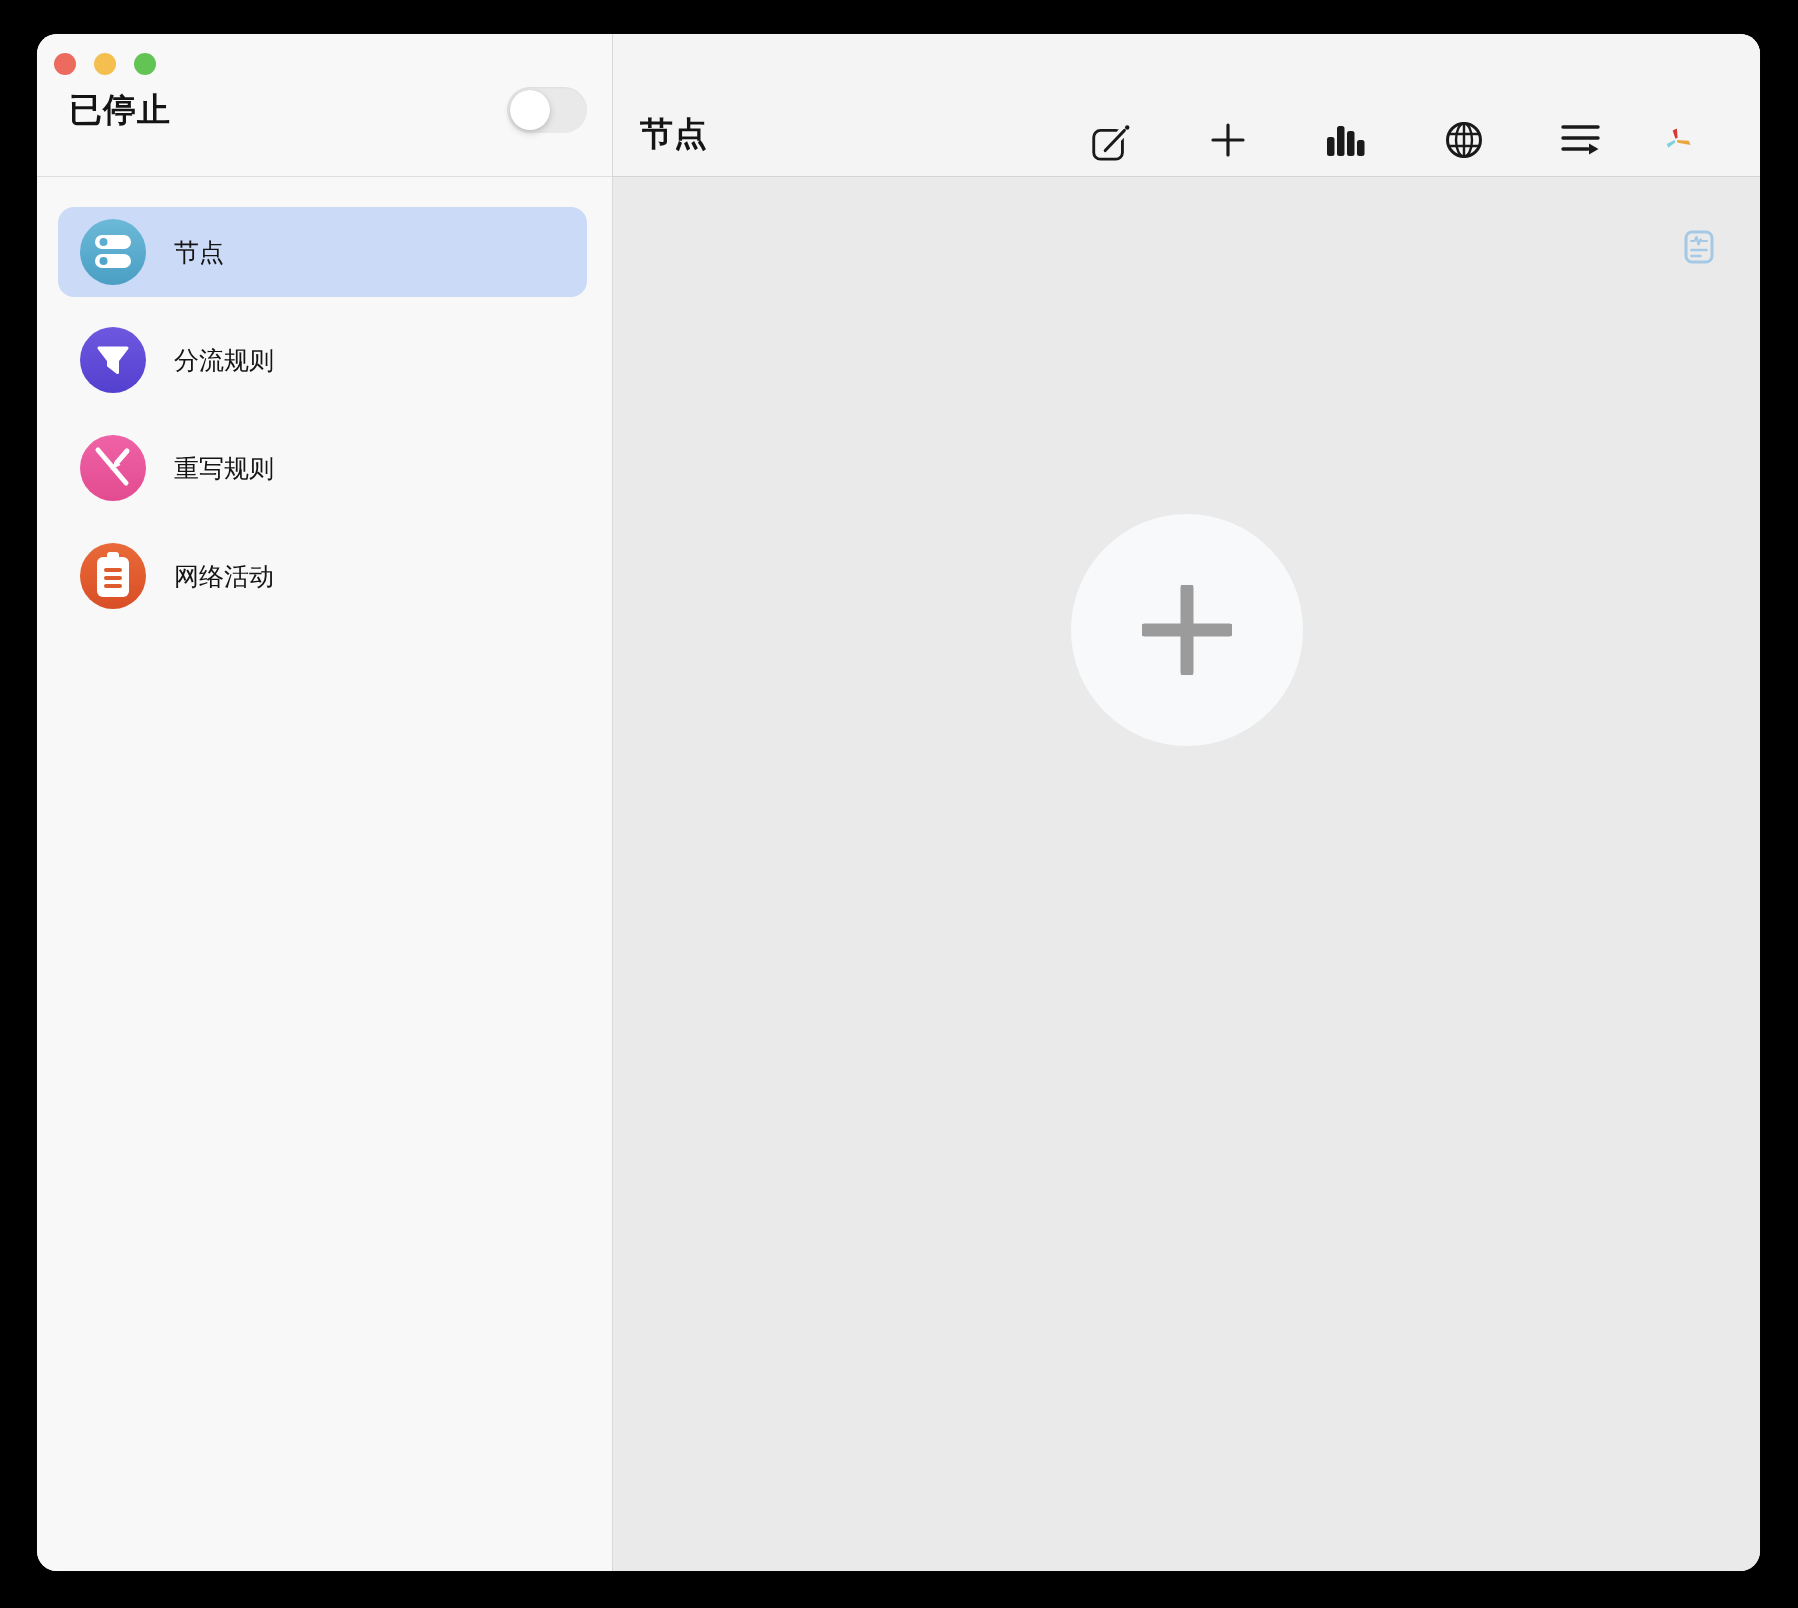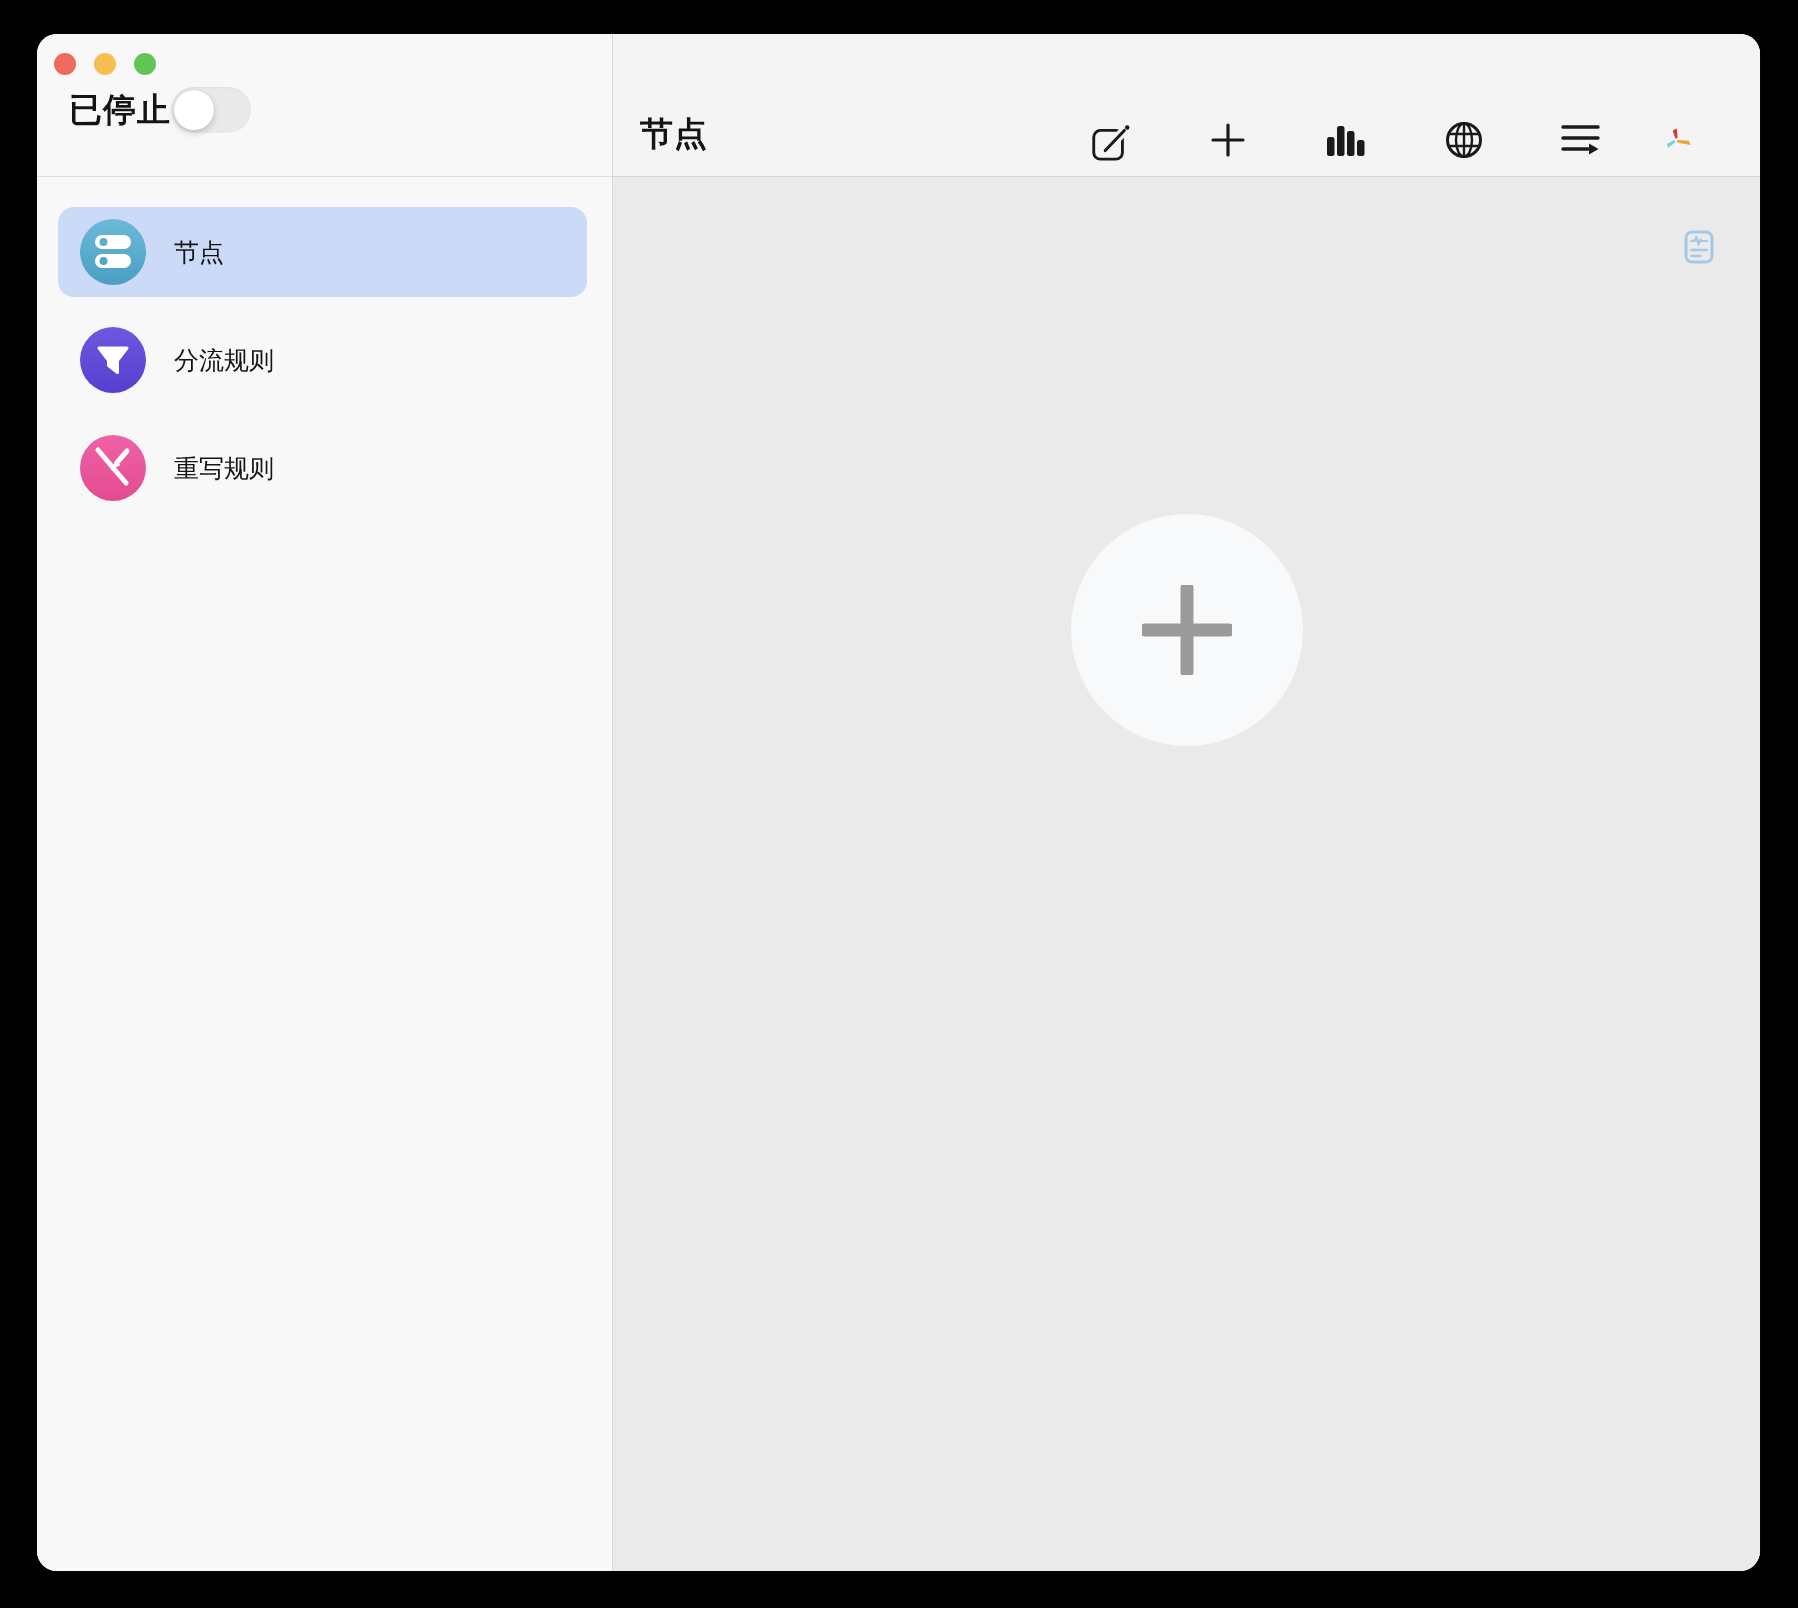--- a/index.html
+++ b/index.html
@@ -29,21 +29,21 @@
     height:143px; flex:0 0 143px;
     border-bottom:1px solid #dedede;
     padding:19px 25px 0 17px;
   }
   .traffic-lights { display:flex; gap:18px; }
   .light { width:22px; height:22px; border-radius:50%; }
   .light-red    { background:#ed6a5e; }
   .light-yellow { background:#f5bf4f; }
   .light-green  { background:#61c455; }
   .status-row {
-    display:flex; align-items:center; 
+    display:flex; align-items:center; justify-content:space-between;
     margin-top:12px; padding-left:15px;
   }
   .status-title { font-size:33px; font-weight:700; color:#141414; letter-spacing:1px; }
   .toggle {
     width:80px; height:46px; border-radius:23px;
     background:#e9e9ea;
     box-shadow:inset 0 1px 2px rgba(0,0,0,.05);
     position:relative;
   }
   .toggle-knob {
@@ -145,20 +145,32 @@
         <span class="item-icon ic-rewrite">
           <svg width="66" height="66" viewBox="0 0 66 66">
             <line x1="18" y1="15" x2="46" y2="48" stroke="#fff" stroke-width="5" stroke-linecap="round"></line>
             <line x1="47" y1="16" x2="37" y2="27.5" stroke="#fff" stroke-width="5" stroke-linecap="round"></line>
             <polygon points="35.5,25.5 40.5,30 30.5,35" fill="#fff"></polygon>
           </svg>
         </span>
         <span class="item-label">重写规则</span>
       </div>
 
+      <div class="side-item">
+        <span class="item-icon ic-net">
+          <svg width="66" height="66" viewBox="0 0 66 66">
+            <rect x="17" y="14" width="32" height="40" rx="6" fill="#fff"></rect>
+            <rect x="27" y="9" width="12" height="10" rx="3" fill="#fff"></rect>
+            <rect x="24" y="25" width="18" height="4" rx="2" fill="#dd5b2c"></rect>
+            <rect x="24" y="33" width="18" height="4" rx="2" fill="#dd5b2c"></rect>
+            <rect x="24" y="41" width="18" height="4" rx="2" fill="#dd5b2c"></rect>
+          </svg>
+        </span>
+        <span class="item-label">网络活动</span>
+      </div>
 
 
     </nav>
   </aside>
 
   <main class="content">
 
     <div class="content-toolbar">
       <span class="content-title">节点</span>
 

